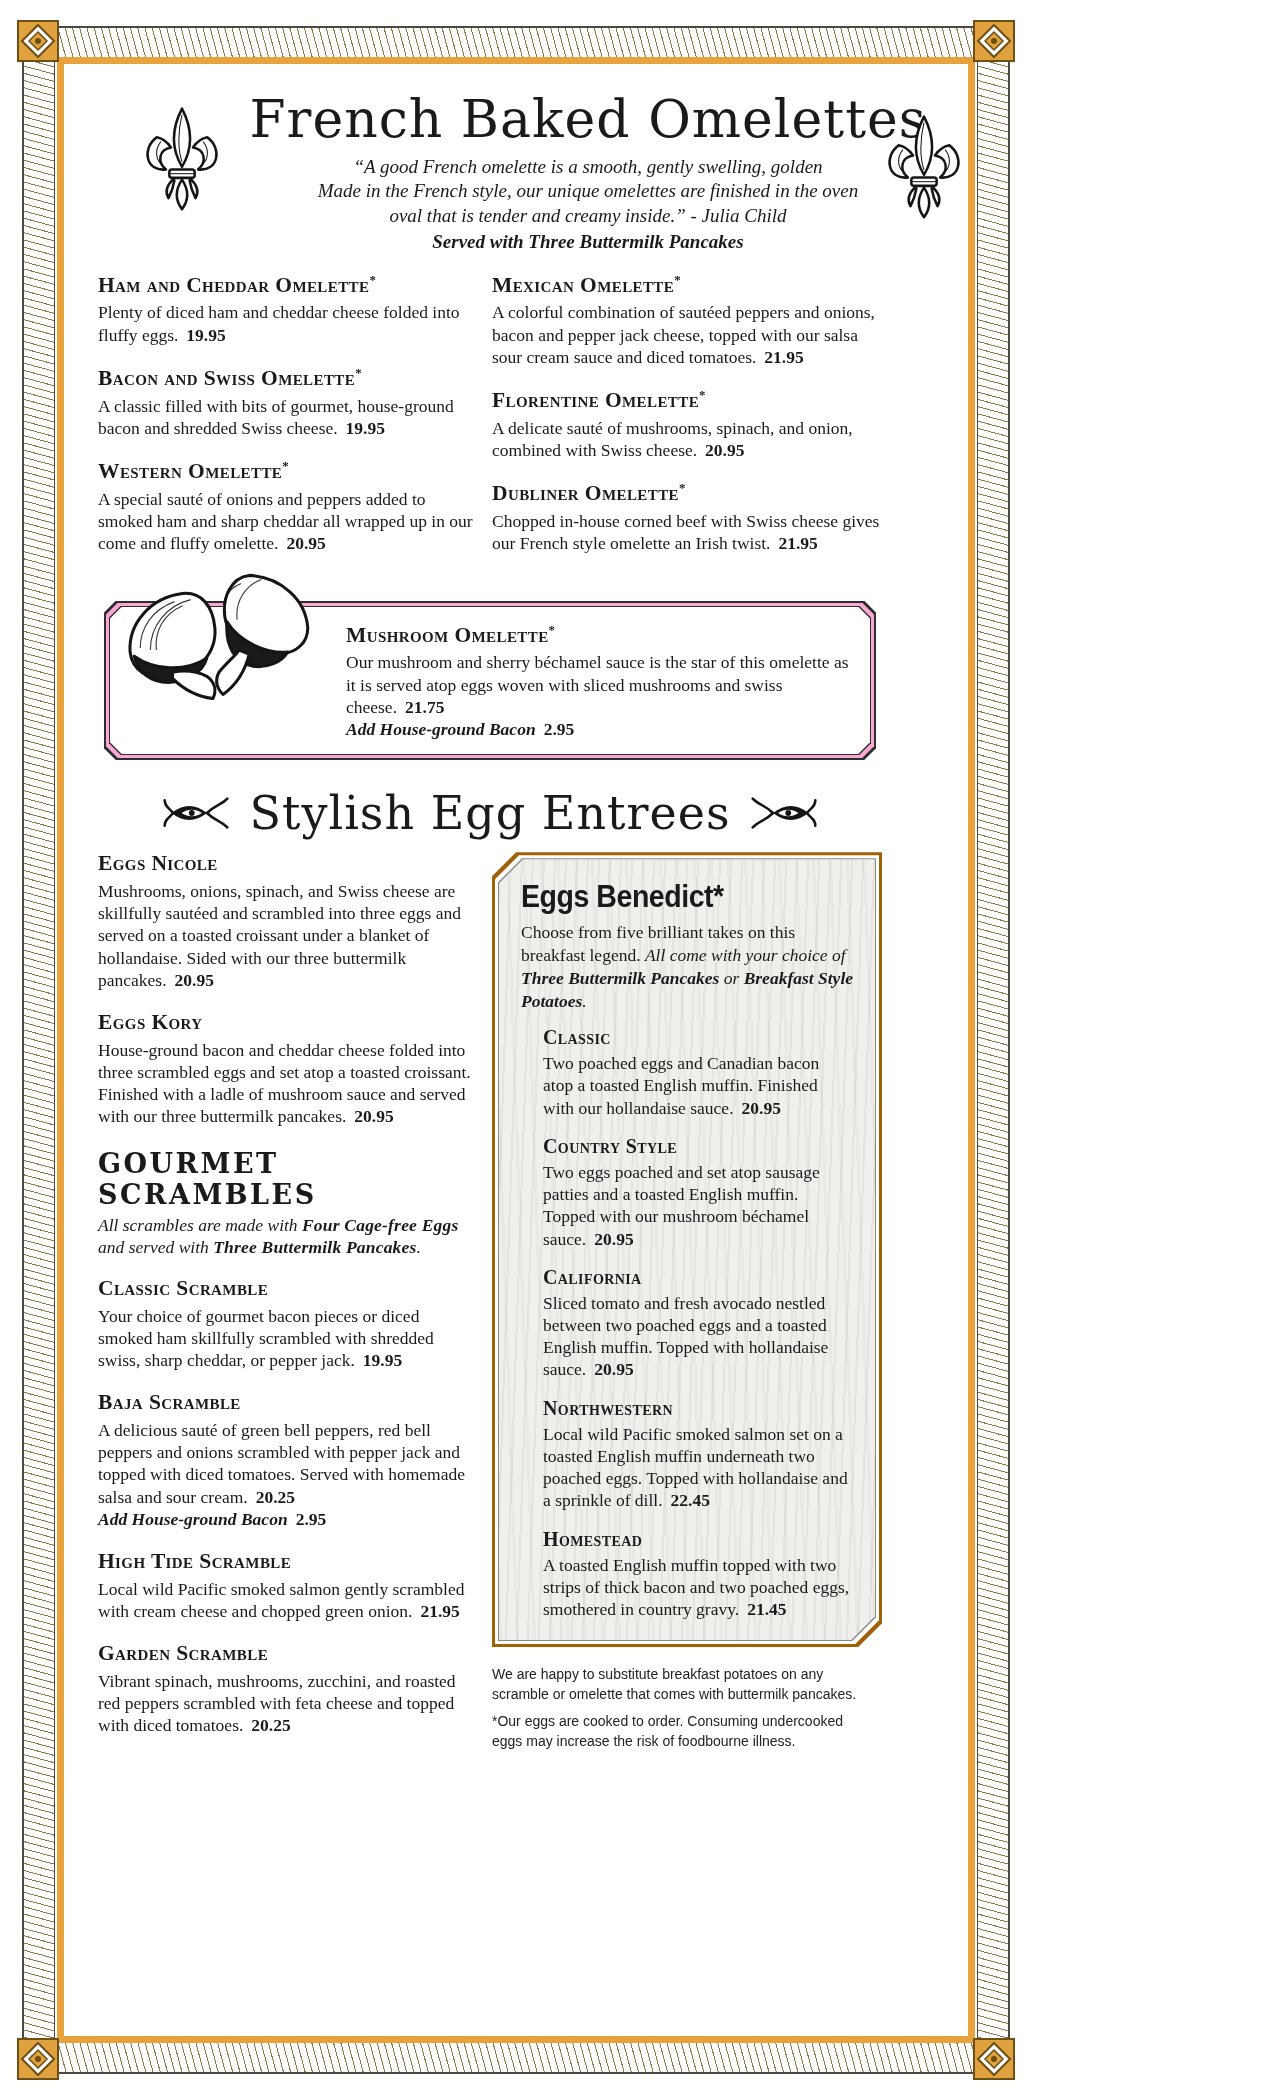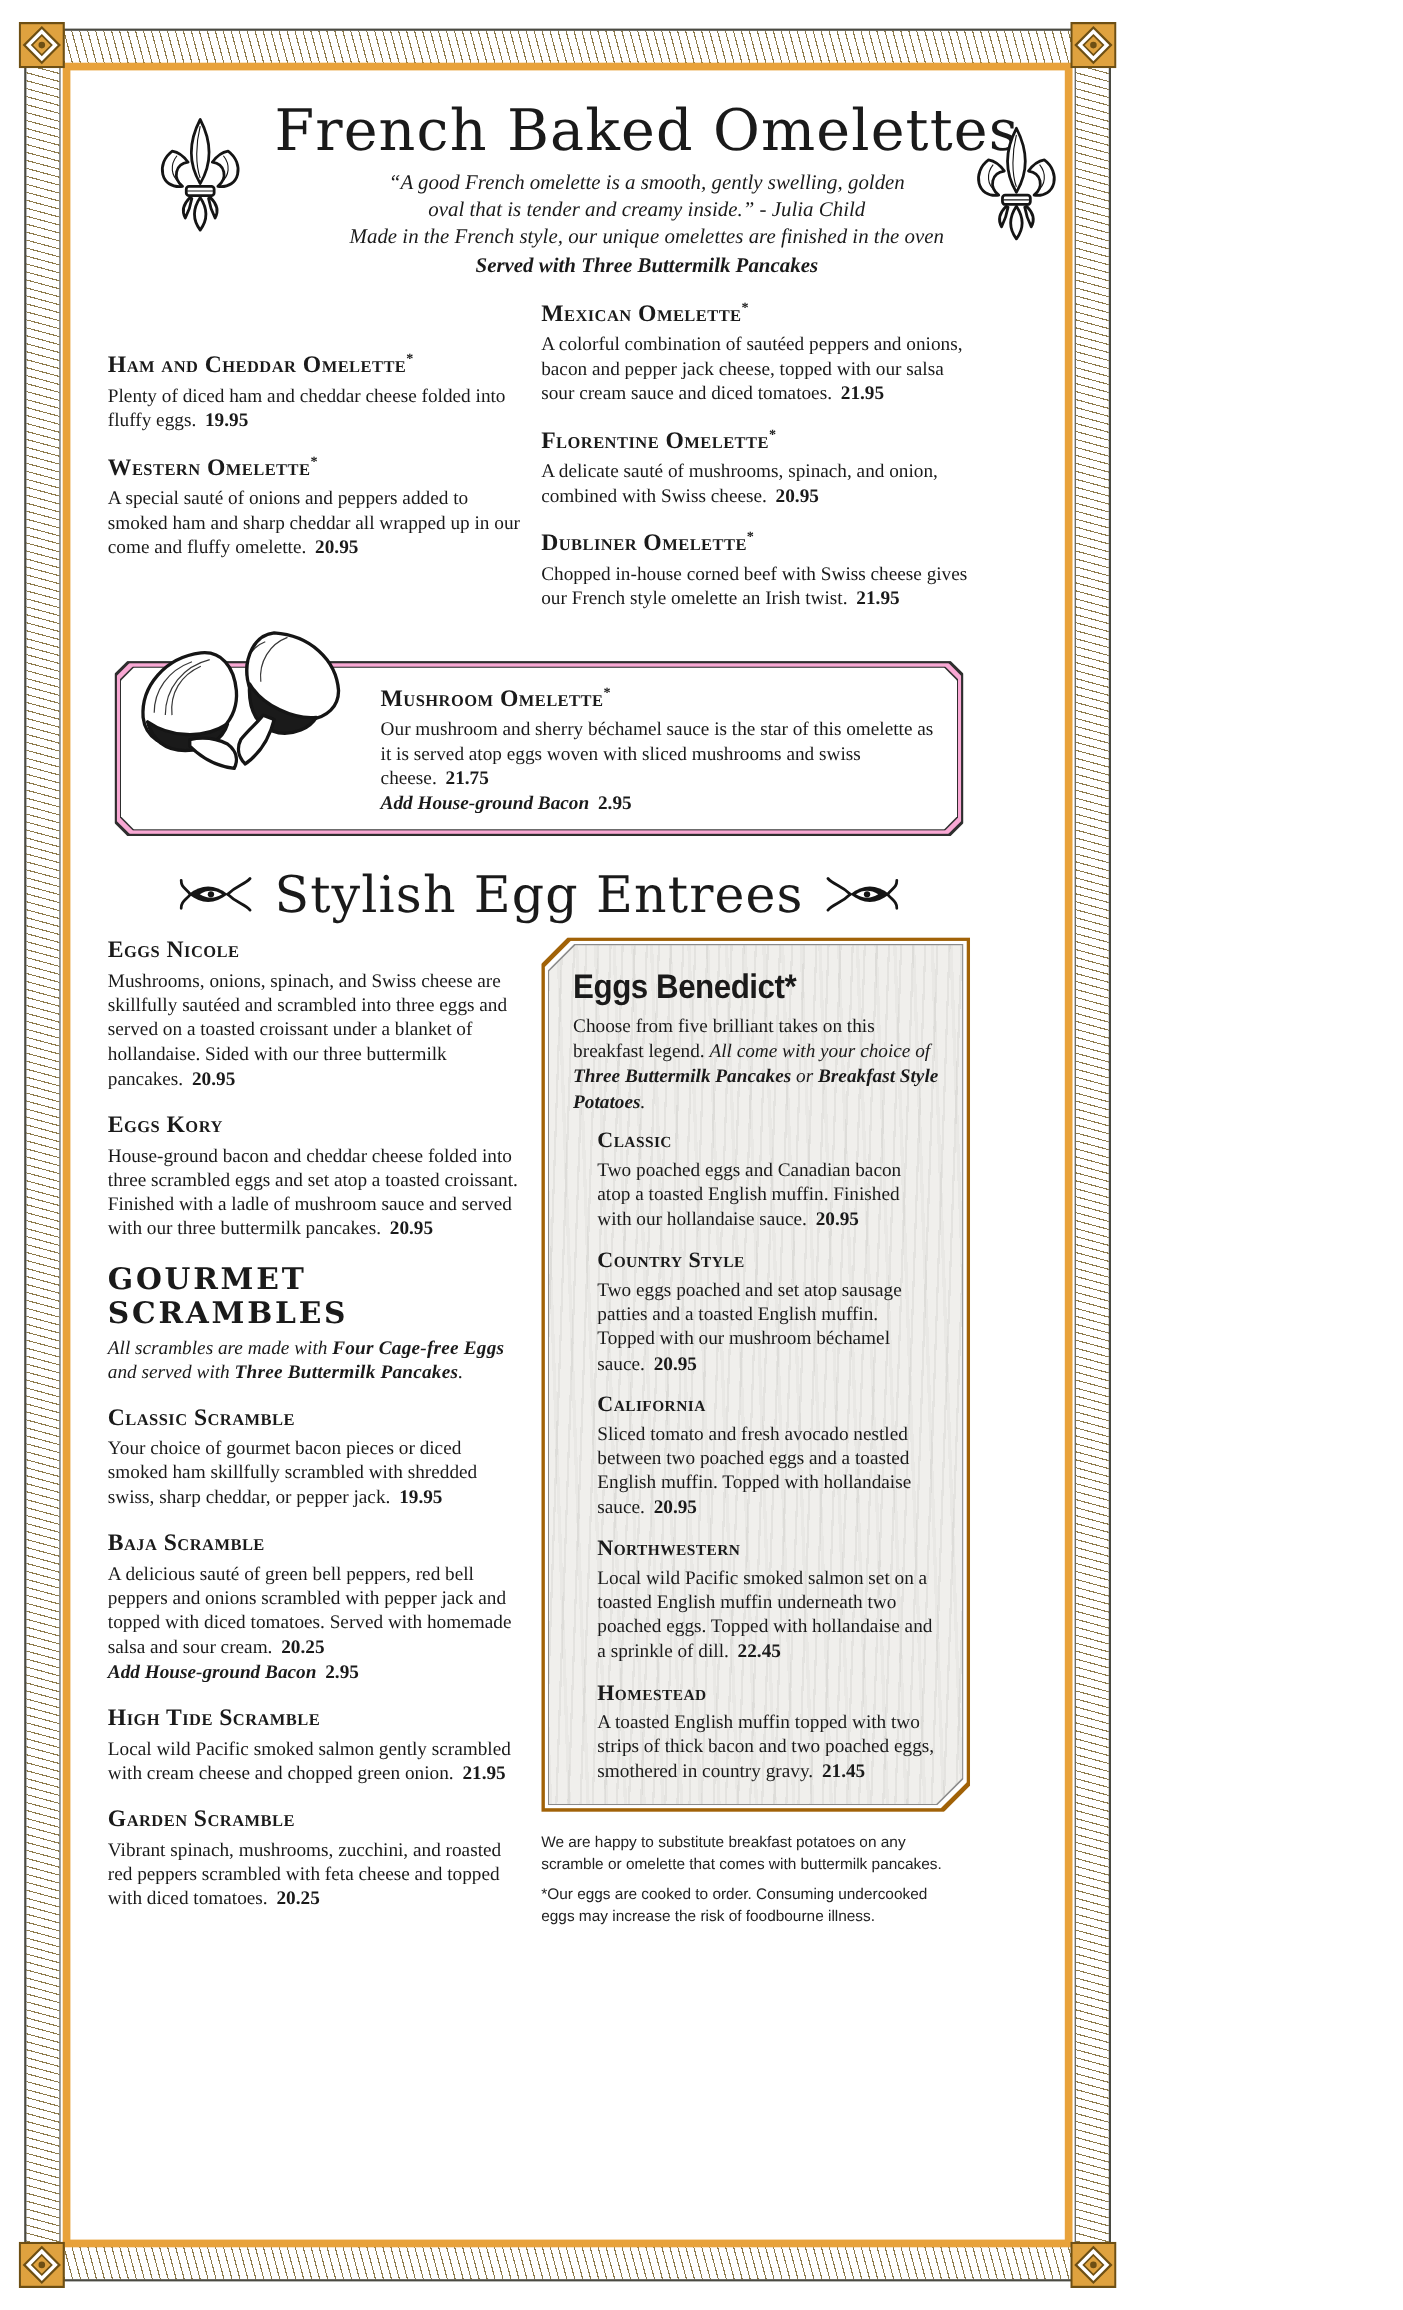--- a/index.html
+++ b/index.html
@@ -179,32 +179,36 @@
 
     <div class="header">
       <svg class="fleur-left" width="76" height="110" viewBox="0 0 90 130">
           <use href="#fleur"></use>
         </svg>
       <svg class="fleur-right" width="76" height="110" viewBox="0 0 90 130">
           <use href="#fleur"></use>
         </svg>
       <h1 class="title">French Baked Omelettes</h1>
       <p class="quote">“A good French omelette is a smooth, gently swelling, golden</p>
+      <p class="quote">Made in the French style, our unique omelettes are finished in the oven</p>
       <p class="quote">oval that is tender and creamy inside.” - Julia Child</p>
-      <p class="quote">Made in the French style, our unique omelettes are finished in the oven</p>
       <p class="served">Served with Three Buttermilk Pancakes</p>
     </div>
 
     <div class="main">
 
       <div class="cols omelettes">
         <div class="col-l">
           <div class="item">
             <h3><span>Ham and Cheddar Omelette</span><sup>*</sup></h3>
             <p><span>Plenty of diced ham and cheddar cheese folded into fluffy eggs.</span><span class="price">19.95</span></p>
+          </div>
+          <div class="item">
+            <h3><span>Bacon and Swiss Omelette</span><sup>*</sup></h3>
+            <p><span>A classic filled with bits of gourmet, house-ground bacon and shredded Swiss cheese.</span><span class="price">19.95</span></p>
           </div>
           <div class="item">
             <h3><span>Western Omelette</span><sup>*</sup></h3>
             <p><span>A special sauté of onions and peppers added to smoked ham and sharp cheddar all wrapped up in our come and fluffy omelette.</span><span class="price">20.95</span></p>
           </div>
         </div>
         <div class="col-r">
           <div class="item">
             <h3><span>Mexican Omelette</span><sup>*</sup></h3>
             <p><span>A colorful combination of sautéed peppers and onions, bacon and pepper jack cheese, topped with our salsa sour cream sauce and diced tomatoes.</span><span class="price">21.95</span></p>

